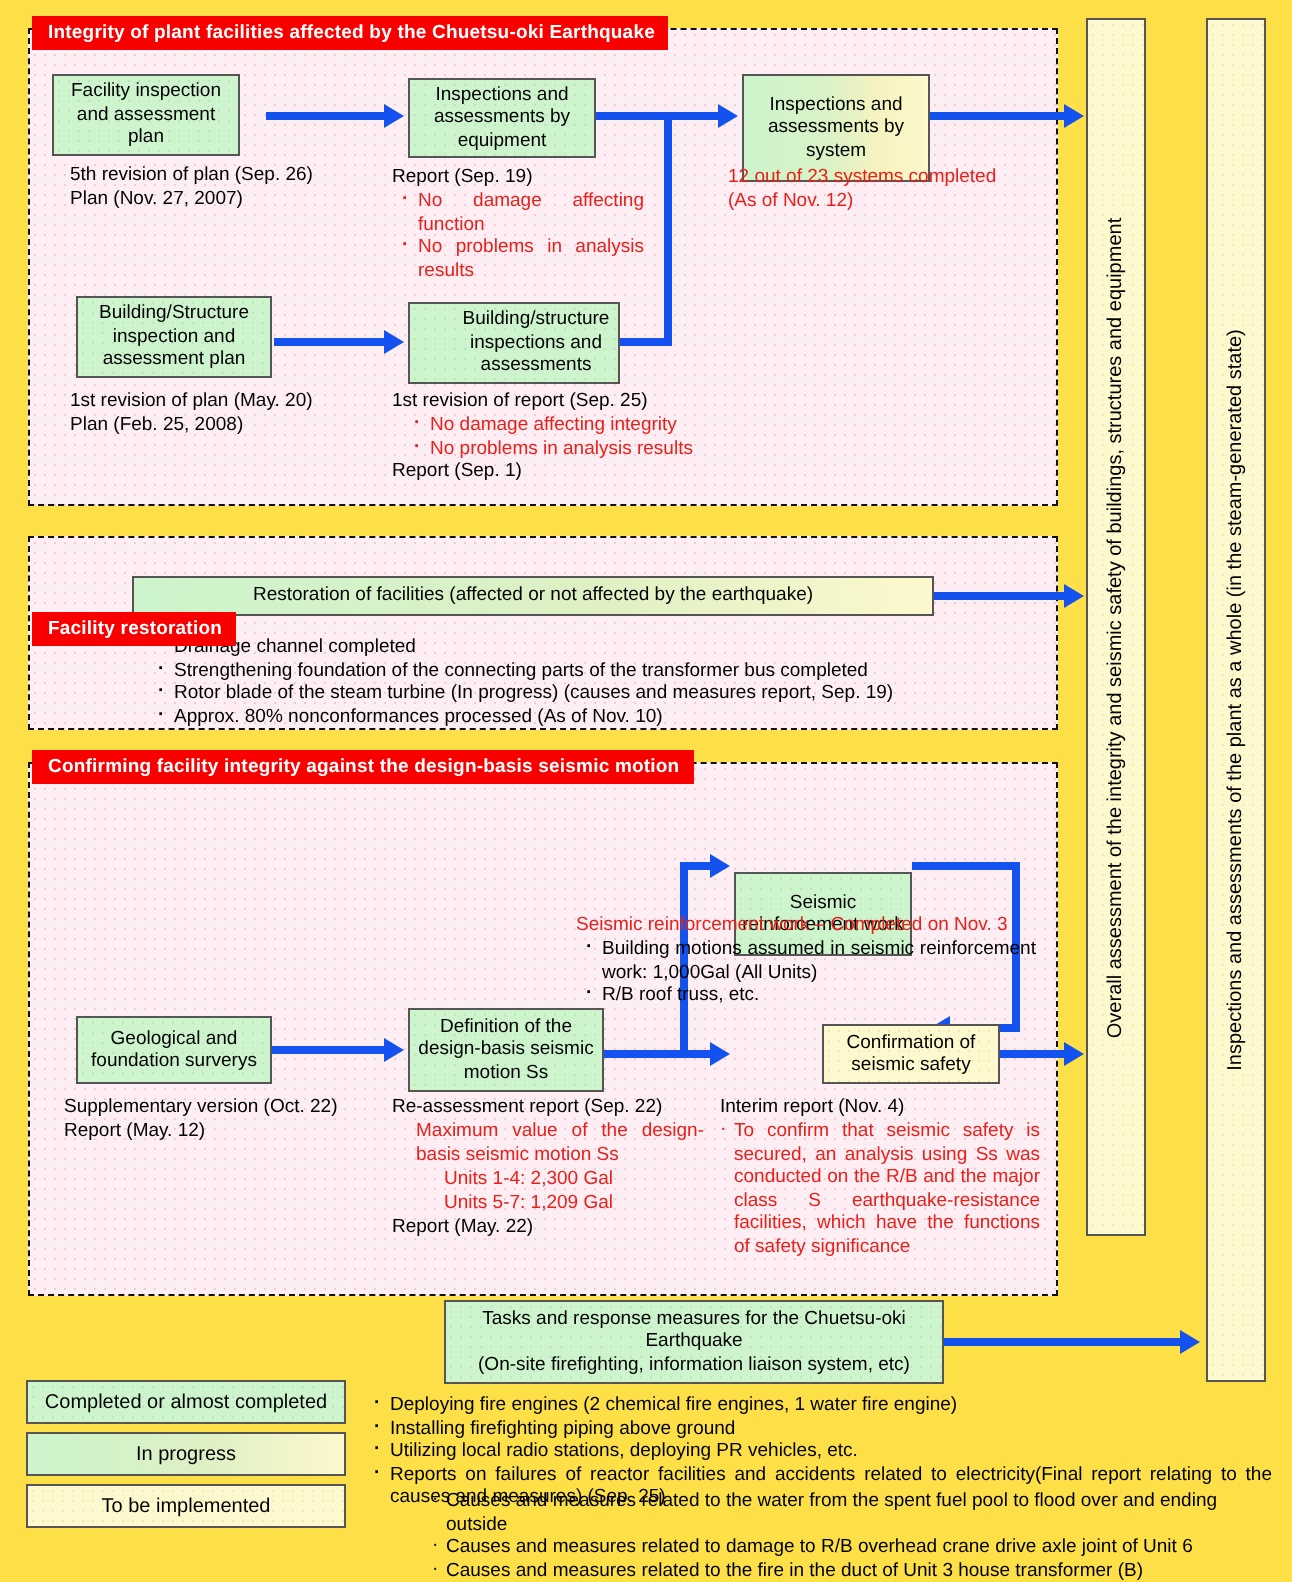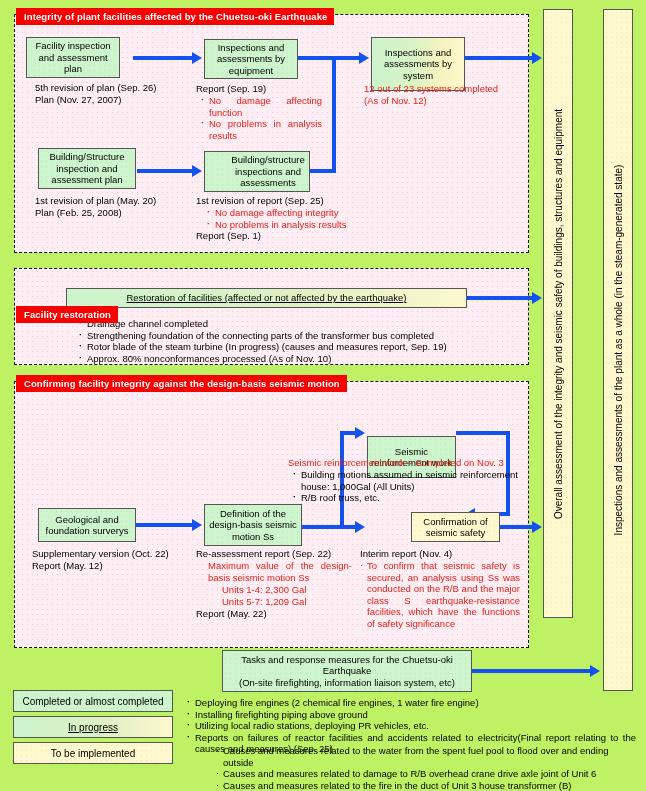--- a/index.html
+++ b/index.html
@@ -1,33 +1,33 @@
 <!DOCTYPE html>
 <html><head>
 <meta charset="utf-8">
 <style>
   html,body{margin:0;padding:0;background:#fff;}
   body{font-family:"Liberation Sans","DejaVu Sans",sans-serif;}
-  #page{position:relative;width:646px;height:791px;overflow:hidden;background:#bef264;}
+  #page{position:relative;width:646px;height:791px;overflow:hidden;background:#fde047;}
 
   
   .panel{position:absolute;border:1.5px dashed #111;background:#fdeef4;
          background-image:radial-gradient(#f6c9d8 0.7px, transparent 0.7px);
          background-size:5px 5px;}
   .panel-title{position:absolute;background:#f80000;color:#fff;font-weight:bold;
          font-size:9.5px;letter-spacing:.1px;padding:3px 7px 3px 8px;white-space:nowrap;z-index:6;}
 
   
   .box{position:absolute;border:1px solid #555;box-sizing:border-box;
        display:flex;align-items:center;justify-content:center;text-align:center;
        font-size:9.5px;line-height:11.5px;color:#000;z-index:4;padding:1px 2px;}
   .g{background:#cdf4cd;background-image:radial-gradient(#b7e8b7 .7px,transparent .7px);background-size:5px 5px;}
   .y{background:#fdf8cd;background-image:radial-gradient(#f2eaae .7px,transparent .7px);background-size:5px 5px;}
   .gy{background:linear-gradient(to right,#cdf4cd 0%,#d9f2c6 45%,#f7f3bf 75%,#fdf8cd 100%);}
-  .gy2{background:linear-gradient(to right,#cdf4cd 0%,#ddf0c4 55%,#fdf8cd 100%);text-decoration:underline;}
+  .gy2{background:linear-gradient(to right,#cdf4cd 0%,#ddf0c4 55%,#fdf8cd 100%);}
 
   
   .vbar{position:absolute;border:1px solid #555;background:#fdf8cd;
         background-image:radial-gradient(#f2eaae .7px,transparent .7px);background-size:5px 5px;
         z-index:4;box-sizing:border-box;}
   .vbar span{display:block;position:absolute;left:50%;top:50%;
         transform:translate(-50%,-50%) rotate(-90deg);transform-origin:center center;
         white-space:nowrap;font-size:10px;color:#000;}
 
   
@@ -144,21 +144,21 @@
   <div class="ln" style="left:506px;top:431px;width:4px;height:85px;"></div>
   <div class="ln" style="left:475px;top:512px;width:35px;height:4px;"></div>
   <div class="ah l" style="left:465px;top:508px;"></div>
 
   <div class="ln" style="left:456px;top:525px;width:77px;height:4px;"></div>
   <div class="ah r" style="left:532px;top:521px;"></div>
 
   <div class="txt red" style="left:288px;top:457px;width:236px;">Seismic reinforcement work – Completed on Nov. 3</div>
   <div class="txt just" style="left:292px;top:469px;width:226px;">
     <ul class="b">
-      <li>Building motions assumed in seismic reinforcement house: 1,000Gal (All Units)</li>
+      <li>Building motions assumed in seismic reinforcement work: 1,000Gal (All Units)</li>
       <li>R/B roof truss, etc.</li>
     </ul>
   </div>
 
   <div class="txt" style="left:32px;top:548px;">Supplementary version (Oct. 22)</div>
   <div class="txt" style="left:32px;top:560px;">Report (May. 12)</div>
 
   <div class="txt" style="left:196px;top:548px;">Re-assessment report (Sep. 22)</div>
   <div class="txt red just" style="left:208px;top:560px;width:144px;">Maximum value of the design-basis seismic motion Ss</div>
   <div class="txt red" style="left:222px;top:584px;">Units 1-4: 2,300 Gal</div>

